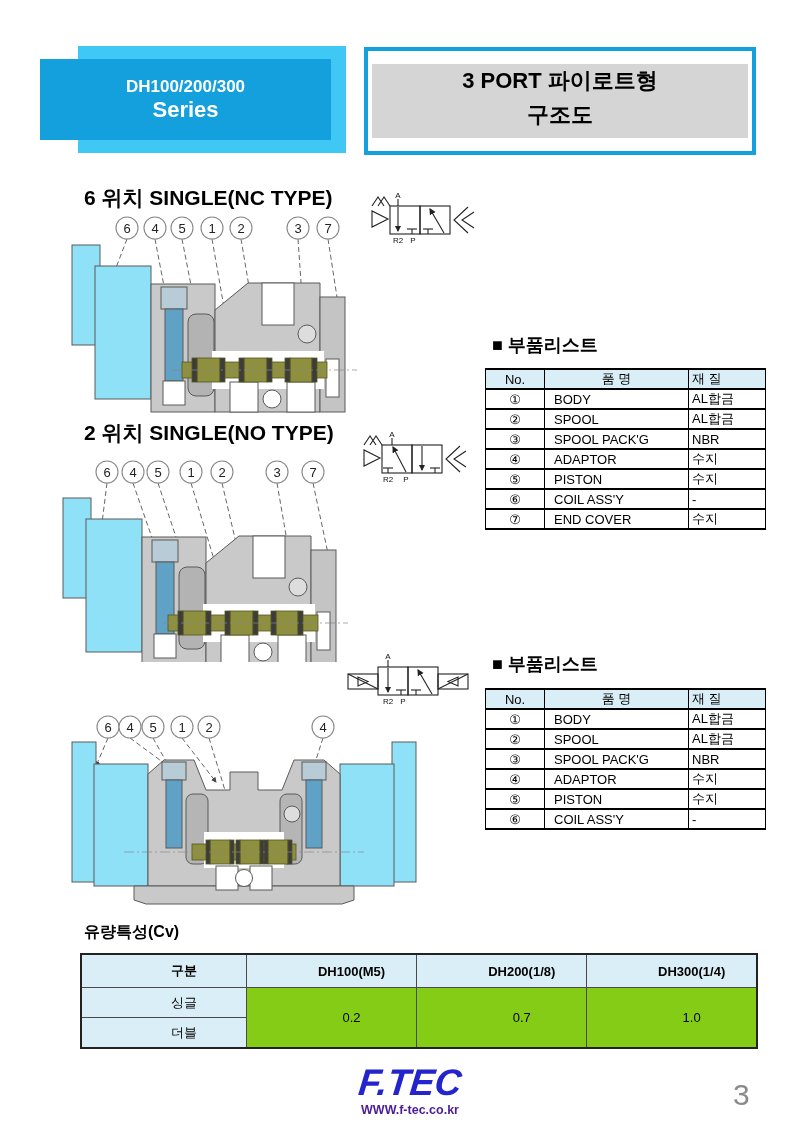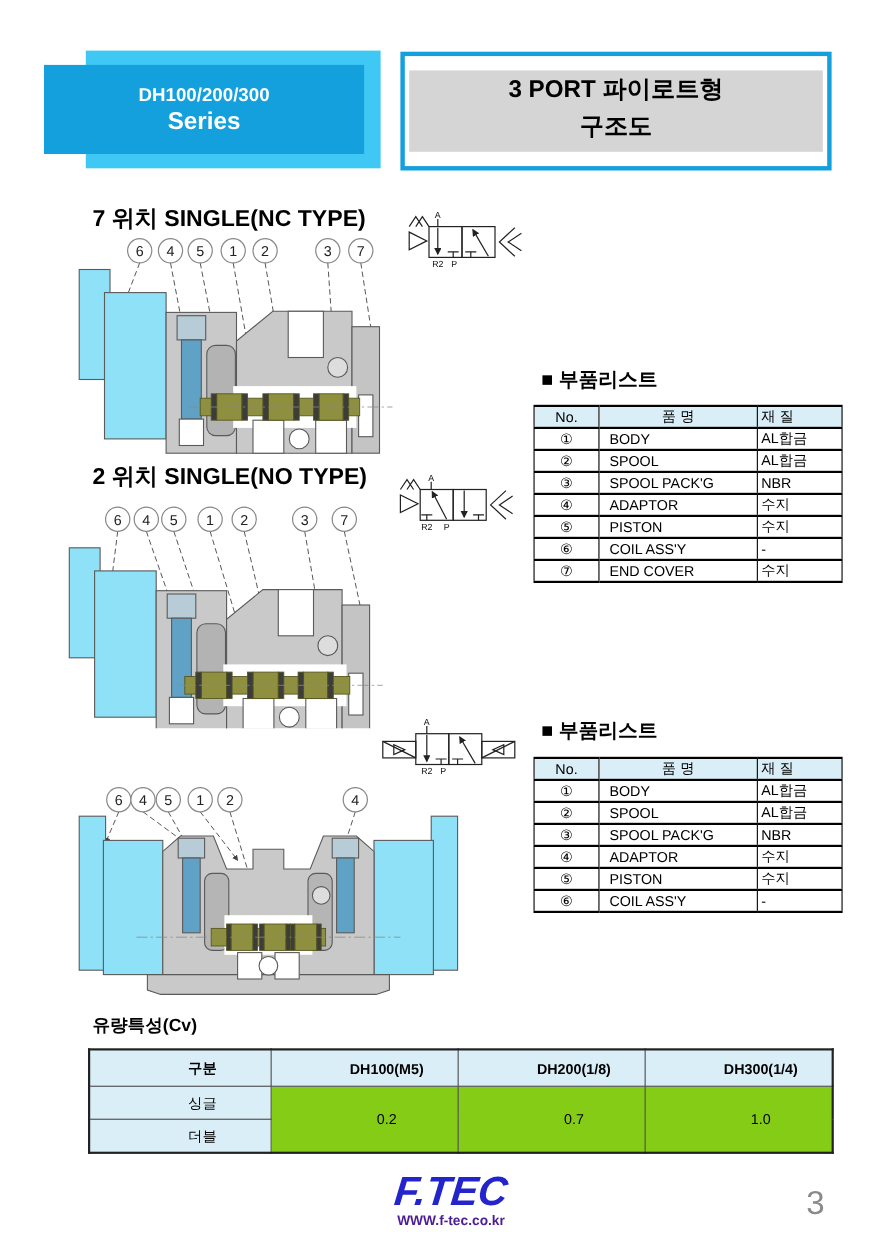--- a/index.html
+++ b/index.html
@@ -65,21 +65,21 @@
       <div class="l2">Series</div>
     </div>
   </div>
   <div class="doc-title">
     <div class="doc-band">
       <div>3 PORT 파이로트형</div>
       <div>구조도</div>
     </div>
   </div>
 
-  <div class="sec-title" id="t-nc">7 위치 SINGLE(NC TYPE)</div>
+  <div class="sec-title" id="t-nc">6 위치 SINGLE(NC TYPE)</div>
   <div class="sec-title" id="t-no">2 위치 SINGLE(NO TYPE)</div>
 
   <svg class="svg-abs" style="left:356px;top:191px;" width="128" height="62" viewBox="0 0 128 62">
     <defs>
         <marker id="ah-nc" markerWidth="7" markerHeight="7" refX="5" refY="3" orient="auto">
       <path d="M0,0 L6,3 L0,6 Z" fill="#222"></path>
         </marker>
       </defs>
     <g stroke="#222" stroke-width="1.1" fill="none">
       <rect x="34" y="15" width="30" height="28"></rect>

